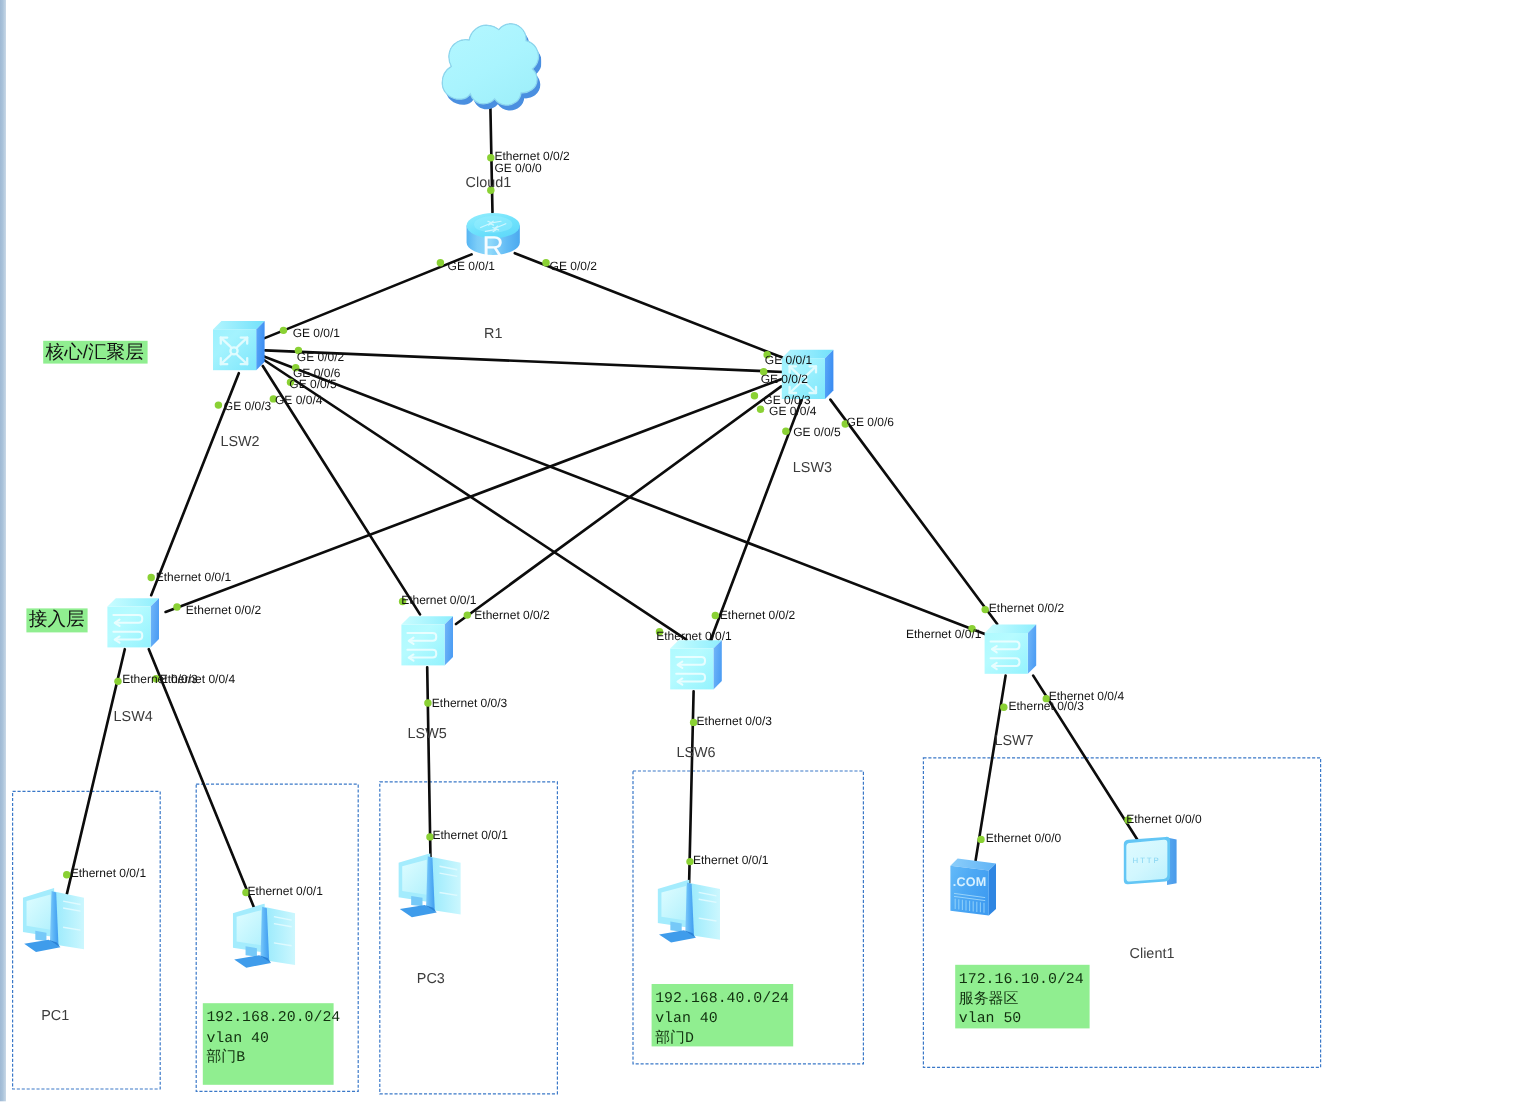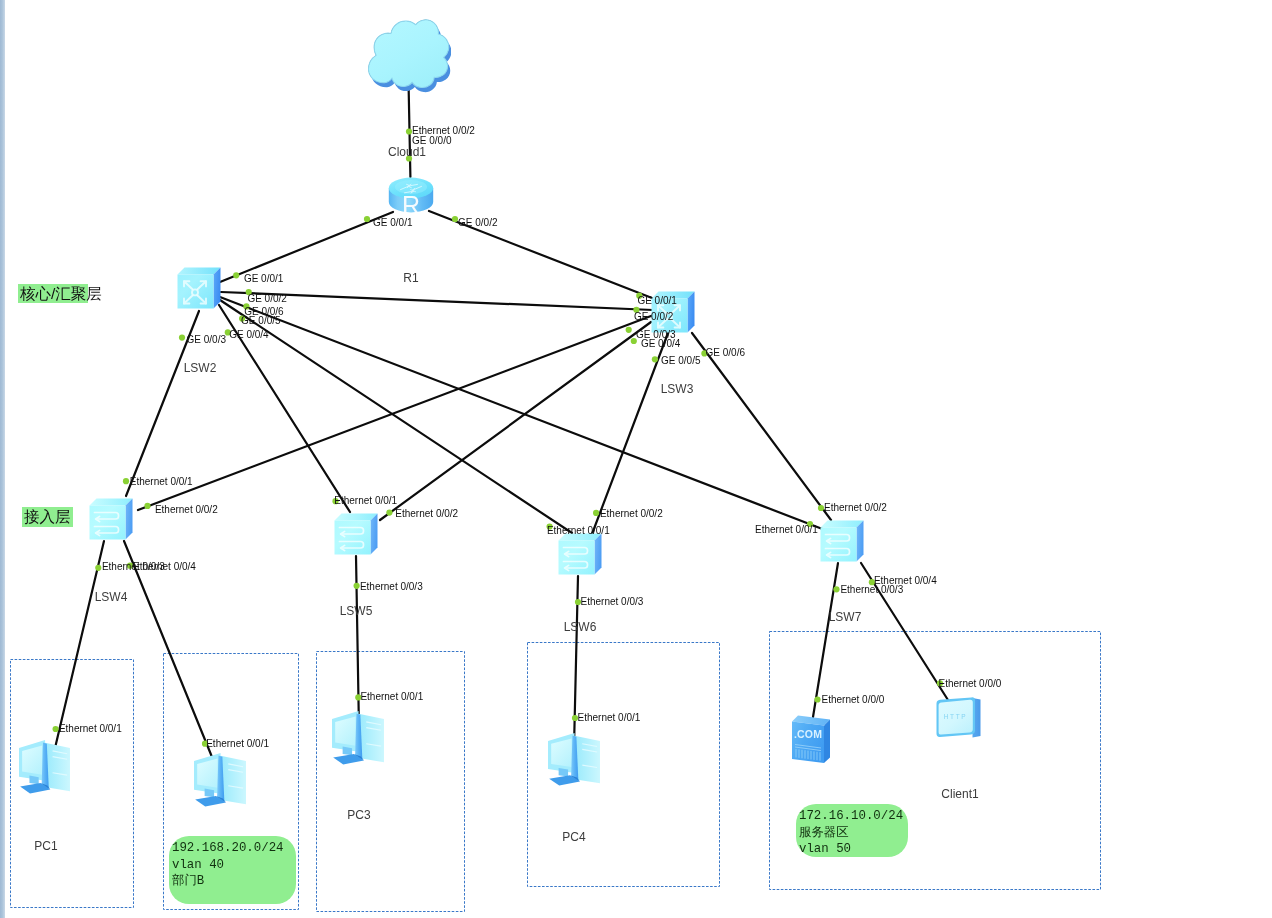--- a/index.html
+++ b/index.html
@@ -5,21 +5,21 @@
 <style>
   html,body{margin:0;padding:0;background:#ffffff;}
   body{width:1272px;height:918px;overflow:hidden;
        font-family:"Liberation Sans",sans-serif;
        -webkit-font-smoothing:antialiased;}
   #canvas{position:relative;width:1272px;height:918px;background:#ffffff;}
   #edge{position:absolute;left:0;top:0;width:5px;height:918px;
      background:linear-gradient(to right,#9fb9d4 0%,#aac3da 45%,#c9d8e7 100%);}
   .note{position:absolute;background:#90ee90;box-sizing:border-box;
         font-family:"Liberation Mono",monospace;font-size:12.4px;color:#11300f;
-        padding:4px 0 16px 3px;line-height:16.5px;white-space:pre;border-radius:20px;}
+        padding:4px 0 16px 3px;line-height:16.5px;white-space:pre;}
   .note span{display:block;}
   .layerlabel{position:absolute;background:#90ee90;color:#111;
      font-size:15.5px;line-height:19px;box-sizing:border-box;text-align:left;
      padding-left:2px;white-space:nowrap;}
   .dev{position:absolute;}
   .dev svg{display:block;width:100%;height:100%;}
   .devlabel{position:absolute;font-size:12px;color:#3c3c3c;
      white-space:nowrap;text-align:center;margin-top:43px;}
   .plabel{position:absolute;font-size:10px;color:#121212;white-space:nowrap;}
   svg.links{position:absolute;left:0;top:0;width:1272px;height:918px;overflow:visible;}
@@ -590,17 +590,18 @@
 <div class="devlabel" style="left:111px;top:547px;width:120px;margin-left:-60px">LSW4</div>
 <div class="devlabel" style="left:356px;top:561px;width:120px;margin-left:-60px">LSW5</div>
 <div class="devlabel" style="left:580px;top:577px;width:120px;margin-left:-60px">LSW6</div>
 <div class="devlabel" style="left:845px;top:567px;width:120px;margin-left:-60px">LSW7</div>
 <div class="devlabel" style="left:46px;top:796px;width:120px;margin-left:-60px">PC1</div>
 <div class="devlabel" style="left:204px;top:808px;width:120px;margin-left:-60px">PC2</div>
 <div class="devlabel" style="left:359px;top:765px;width:120px;margin-left:-60px">PC3</div>
 <div class="devlabel" style="left:574px;top:787px;width:120px;margin-left:-60px">PC4</div>
 <div class="devlabel" style="left:841px;top:768px;width:120px;margin-left:-60px">Server1</div>
 <div class="devlabel" style="left:960px;top:744px;width:120px;margin-left:-60px">Client1</div>
-<div class="note" style="left:169px;top:836px;width:127px;height:68px"><span>192.168.20.0/24</span><span>vlan 40</span><span>部门B</span></div>
+<div class="note" style="left:169px;top:836px;width:109px;height:68px"><span>192.168.20.0/24</span><span>vlan 40</span><span>部门B</span></div>
+<div class="note" style="left:543px;top:820px;width:118px;height:52px"><span>192.168.40.0/24</span><span>vlan 40</span><span>部门D</span></div>
 <div class="note" style="left:796px;top:804px;width:112px;height:53px"><span>172.16.10.0/24</span><span>服务器区</span><span>vlan 50</span></div>
-<div class="layerlabel" style="left:18px;top:284px;width:70px;height:19px">核心/汇聚层</div>
+<div class="layerlabel" style="left:36px;top:284px;width:87px;height:19px">核心/汇聚层</div>
 <div class="layerlabel" style="left:22px;top:507px;width:51px;height:20px">接入层</div>
 </div>
 
 </body></html>

